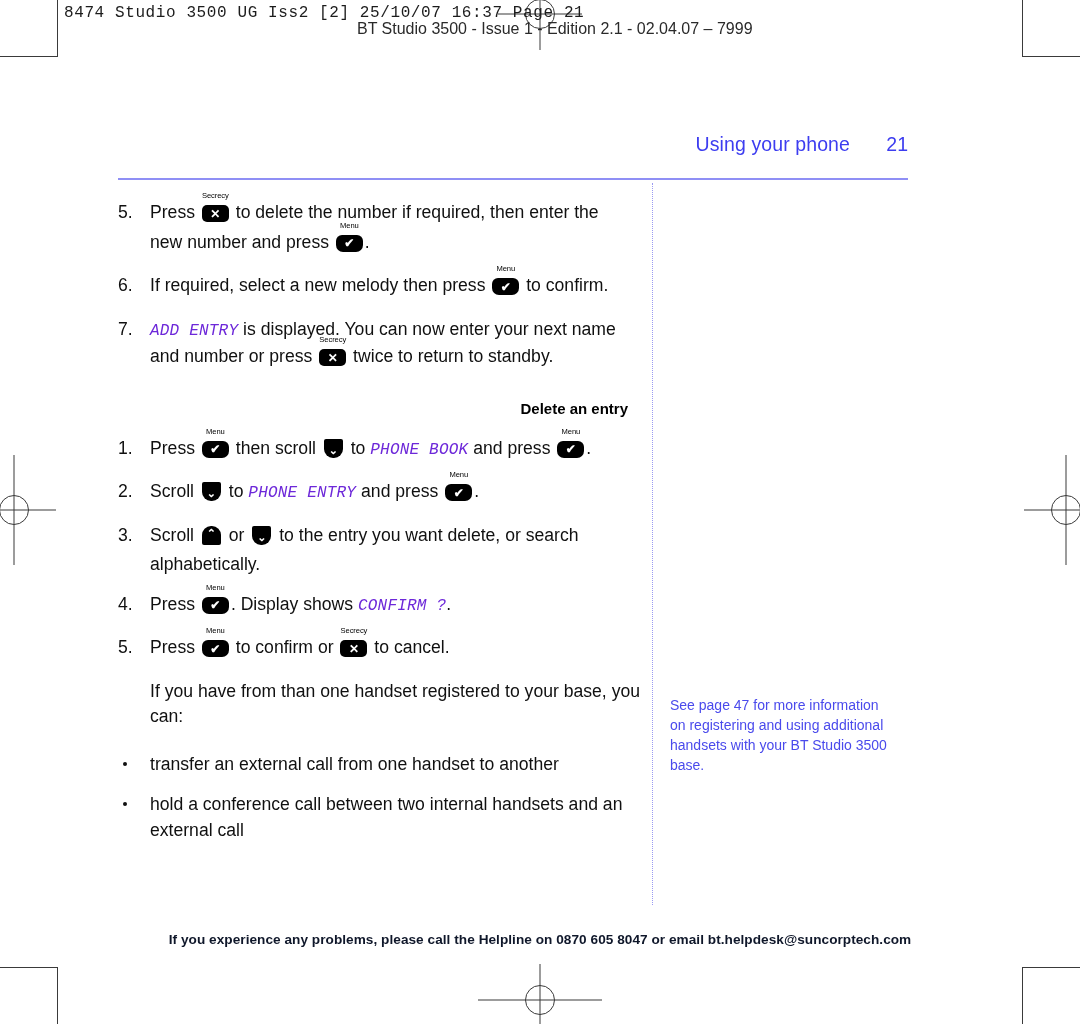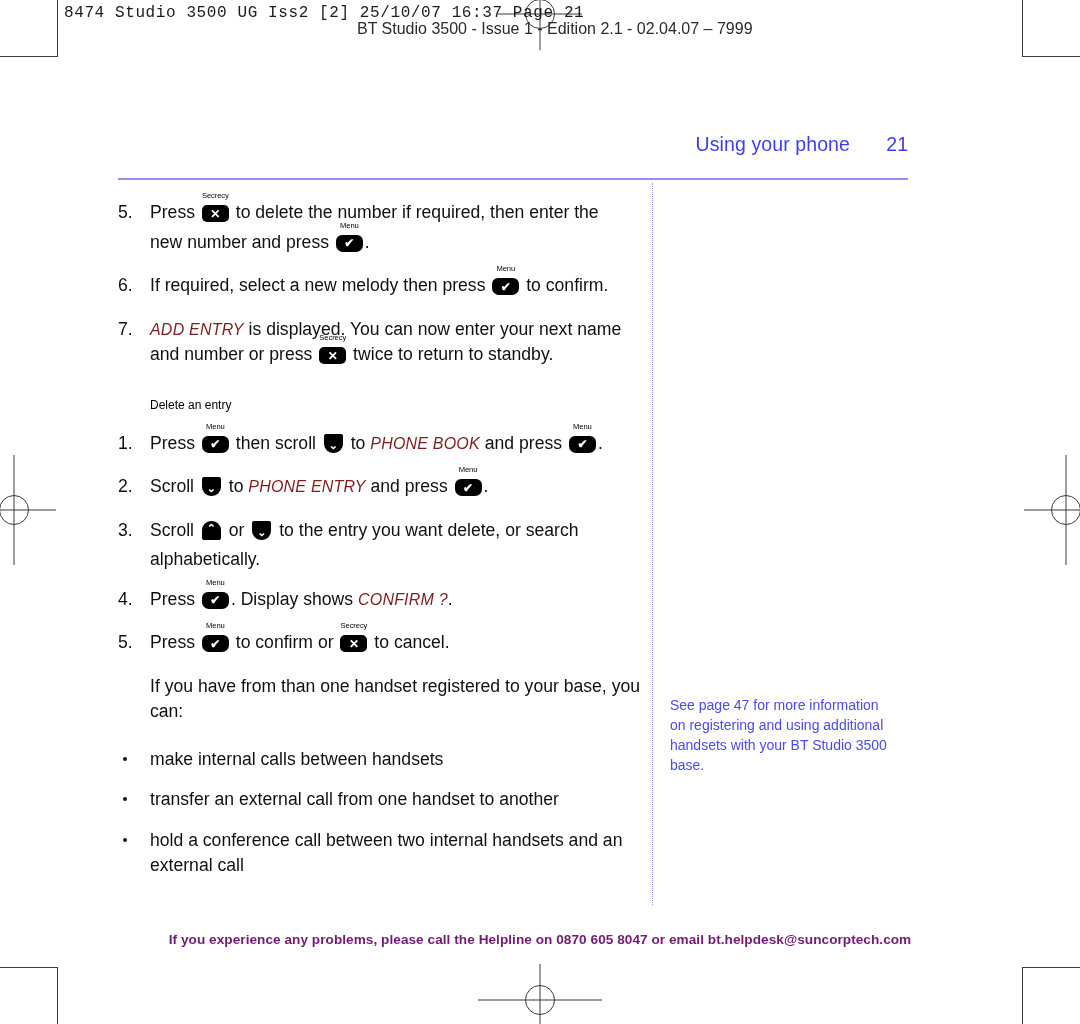--- a/index.html
+++ b/index.html
@@ -173,24 +173,25 @@
     position: absolute;
     left: 5px;
     top: 10px;
     width: 4px; height: 4px;
     background: #101010;
     border-radius: 50%;
   }
 
   
   .subhead {
-    font-size: 12px;
-    font-weight: normal;
+    font-size: 15px;
+    font-weight: bold;
     color: #000;
     margin: 26px 0 19px 32px;
+    text-align: right;
   }
 
   
   .section-head {
     font-size: 30px;
     color: #2b2bdd;
     margin: 40px 0 22px 32px;
     letter-spacing: -0.1px;
   }
 
@@ -264,26 +265,26 @@
     color: #ffffff;
     font-size: 11px;
     line-height: 1;
     font-weight: bold;
   }
   .key-scroll.up .glyph   { top: 2px; }
   .key-scroll.down .glyph { bottom: 2px; }
 
   
   .lcd {
-    font-family: Liberation Sans, sans-serif;
+    font-family: Liberation Mono, monospace;
     font-style: italic;
     font-size: 16px;
     letter-spacing: 0.2px;
     font-weight: 500;
-    color: #7f1d1d;
+    color: #6d28d9;
   }
 
   
   .side-note {
     position: absolute;
     left: 0;
     top: 495px;
     width: 225px;
     font-size: 14px;
     line-height: 20px;
@@ -292,21 +293,21 @@
 
   
   .footer {
     position: absolute;
     left: 0;
     right: 0;
     top: 932px;
     text-align: center;
     font-size: 13.6px;
     font-weight: bold;
-    color: #701a75;
+    color: #0f172a;
     letter-spacing: 0.05px;
   }
 </style>
 </head>
 <body>
 
 <div class="crop-box crop-tl"></div>
 <div class="crop-box crop-tr"></div>
 <div class="crop-box crop-bl"></div>
 <div class="crop-box crop-br"></div>
@@ -360,21 +361,20 @@
         <li><span class="num">2.</span><span>Scroll <span class="key-scroll down"><span class="pad"><span class="glyph">⌄</span></span></span> to <span class="lcd">PHONE ENTRY</span> and press <span class="key key-menu"><span class="cap">Menu</span><span class="pad"><span class="glyph">✔</span></span></span>.</span></li>
         <li><span class="num">3.</span><span>Scroll <span class="key-scroll up"><span class="pad"><span class="glyph">⌃</span></span></span> or <span class="key-scroll down"><span class="pad"><span class="glyph">⌄</span></span></span> to the entry you want delete, or search alphabetically.</span></li>
         <li><span class="num">4.</span><span>Press <span class="key key-menu"><span class="cap">Menu</span><span class="pad"><span class="glyph">✔</span></span></span>. Display shows <span class="lcd">CONFIRM ?</span>.</span></li>
         <li><span class="num">5.</span><span>Press <span class="key key-menu"><span class="cap">Menu</span><span class="pad"><span class="glyph">✔</span></span></span> to confirm or <span class="key key-secrecy"><span class="cap">Secrecy</span><span class="pad"><span class="glyph">✕</span></span></span> to cancel.</span></li>
       </ol>
 
 
     <p class="body-para">If you have from than one handset registered to your base, you can:</p>
 
     <ul class="bullets" id="internal-bullets">
-        <li><span class="dot"></span><span>make internal calls between handsets</span></li>
         <li><span class="dot"></span><span>transfer an external call from one handset to another</span></li>
         <li><span class="dot"></span><span>hold a conference call between two internal handsets and an external call</span></li>
       </ul>
   </div>
 
   <div class="col-side">
     <div class="side-note">See page 47 for more information on registering and using additional handsets with your BT Studio 3500 base.</div>
   </div>
 
   <div class="footer">If you experience any problems, please call the Helpline on 0870 605 8047 or email bt.helpdesk@suncorptech.com</div>

